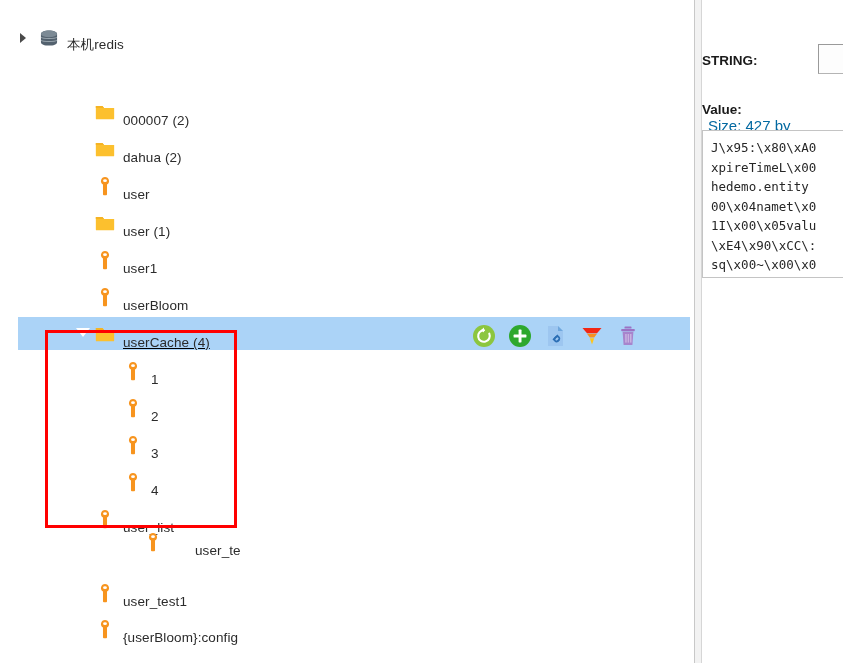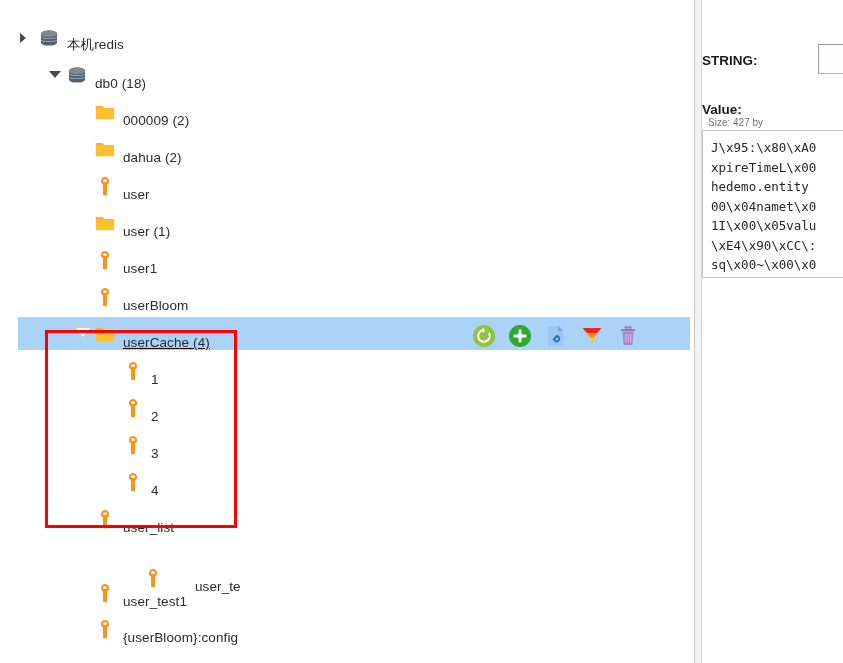--- a/index.html
+++ b/index.html
@@ -164,22 +164,22 @@
     align-items: baseline;
     white-space: nowrap;
     flex-direction: column;
   }
   #value-label {
     font-size: 13.5px;
     font-weight: bold;
     color: #1a1a1a;
   }
   #value-size {
-    font-size: 10px;
-    color: #737373;
+    font-size: 15px;
+    color: #0369a1;
     padding-left: 6px;
   }
 
   #value-box {
     position: absolute;
     left: 0; top: 114px;
     width: 200px;
     height: 148px;
     border: 1px solid #c4c4c4;
     background: #ffffff;
@@ -203,42 +203,30 @@
       <div class="twisty right-clip"></div>
       <div class="icon-slot">
         <svg viewBox="0 0 24 24" style="width: 22px; height: 22px;">
           <path d="M3.2 7.5 C3.2 5.3 7.1 3.7 12 3.7 s8.8 1.6 8.8 3.8 V16.5 C20.8 18.7 16.9 20.3 12 20.3 S3.2 18.7 3.2 16.5 Z" fill="#53616E"></path>
           <ellipse cx="12" cy="7.5" rx="8.8" ry="3.8" fill="#7C8A95"></ellipse>
           <path d="M3.4 11.3 C6 12.9 18 12.9 20.6 11.3 M3.4 14.6 C6 16.2 18 16.2 20.6 14.6" stroke="#9AA6AE" stroke-width="1.1" fill="none"></path>
         </svg>
       </div>
       <span class="row-label">本机redis</span>
     </div>
-    <div class="tree-row" style="top: 58px;">
-      <div style="width: 28px; flex: 0 0 28px;"></div>
-      <div class="twisty down"></div>
-      <div class="icon-slot">
-        <svg viewBox="0 0 24 24" style="width: 22px; height: 22px;">
-          <path d="M3.2 7.5 C3.2 5.3 7.1 3.7 12 3.7 s8.8 1.6 8.8 3.8 V16.5 C20.8 18.7 16.9 20.3 12 20.3 S3.2 18.7 3.2 16.5 Z" fill="#53616E"></path>
-          <ellipse cx="12" cy="7.5" rx="8.8" ry="3.8" fill="#7C8A95"></ellipse>
-          <path d="M3.4 11.3 C6 12.9 18 12.9 20.6 11.3 M3.4 14.6 C6 16.2 18 16.2 20.6 14.6" stroke="#9AA6AE" stroke-width="1.1" fill="none"></path>
-        </svg>
-      </div>
-      <span class="row-label">db0  (18)</span>
-    </div>
     <div class="tree-row" style="top: 95px;">
       <div style="width: 56px; flex: 0 0 56px;"></div>
       <div class="twisty"></div>
       <div class="icon-slot">
         <svg viewBox="0 0 24 24" style="width: 22px; height: 22px;">
           <path d="M2 5.5 h7.2 l1.8 2.2 H22 V19 a1 1 0 0 1 -1 1 H3 a1 1 0 0 1 -1 -1 Z" fill="#FCC02E"></path>
           <path d="M2 5.5 h7.2 l1.8 2.2 H2 Z" fill="#F5B324"></path>
         </svg>
       </div>
-      <span class="row-label">000009 (2)</span>
+      <span class="row-label">000007 (2)</span>
     </div>
     <div class="tree-row" style="top: 132px;">
       <div style="width: 56px; flex: 0 0 56px;"></div>
       <div class="twisty"></div>
       <div class="icon-slot">
         <svg viewBox="0 0 24 24" style="width: 22px; height: 22px;">
           <path d="M2 5.5 h7.2 l1.8 2.2 H22 V19 a1 1 0 0 1 -1 1 H3 a1 1 0 0 1 -1 -1 Z" fill="#FCC02E"></path>
           <path d="M2 5.5 h7.2 l1.8 2.2 H2 Z" fill="#F5B324"></path>
         </svg>
       </div>
@@ -347,21 +335,21 @@
       <div style="width: 56px; flex: 0 0 56px;"></div>
       <div class="twisty"></div>
       <div class="icon-slot">
         <svg viewBox="0 0 24 24" style="width: 22px; height: 22px;">
           <path d="M12 2.2 a4.4 4.4 0 0 0 -2.2 8.2 V21 a1 1 0 0 0 1 1 h2.4 a1 1 0 0 0 1 -1 V10.4 A4.4 4.4 0 0 0 12 2.2 Z" fill="#F7941E"></path>
           <ellipse cx="12" cy="6.2" rx="2.1" ry="1.5" fill="#ffffff"></ellipse>
         </svg>
       </div>
       <span class="row-label">user_list</span>
     </div>
-    <div class="tree-row" style="top: 561px; gap: 24px;">
+    <div class="tree-row" style="top: 525px; gap: 24px;">
       <div style="width: 56px; flex: 0 0 56px;"></div>
       <div class="twisty"></div>
       <div class="icon-slot">
         <svg viewBox="0 0 24 24" style="width: 22px; height: 22px;">
           <path d="M12 2.2 a4.4 4.4 0 0 0 -2.2 8.2 V21 a1 1 0 0 0 1 1 h2.4 a1 1 0 0 0 1 -1 V10.4 A4.4 4.4 0 0 0 12 2.2 Z" fill="#F7941E"></path>
           <ellipse cx="12" cy="6.2" rx="2.1" ry="1.5" fill="#ffffff"></ellipse>
         </svg>
       </div>
       <span class="row-label">user_te</span>
     </div>

